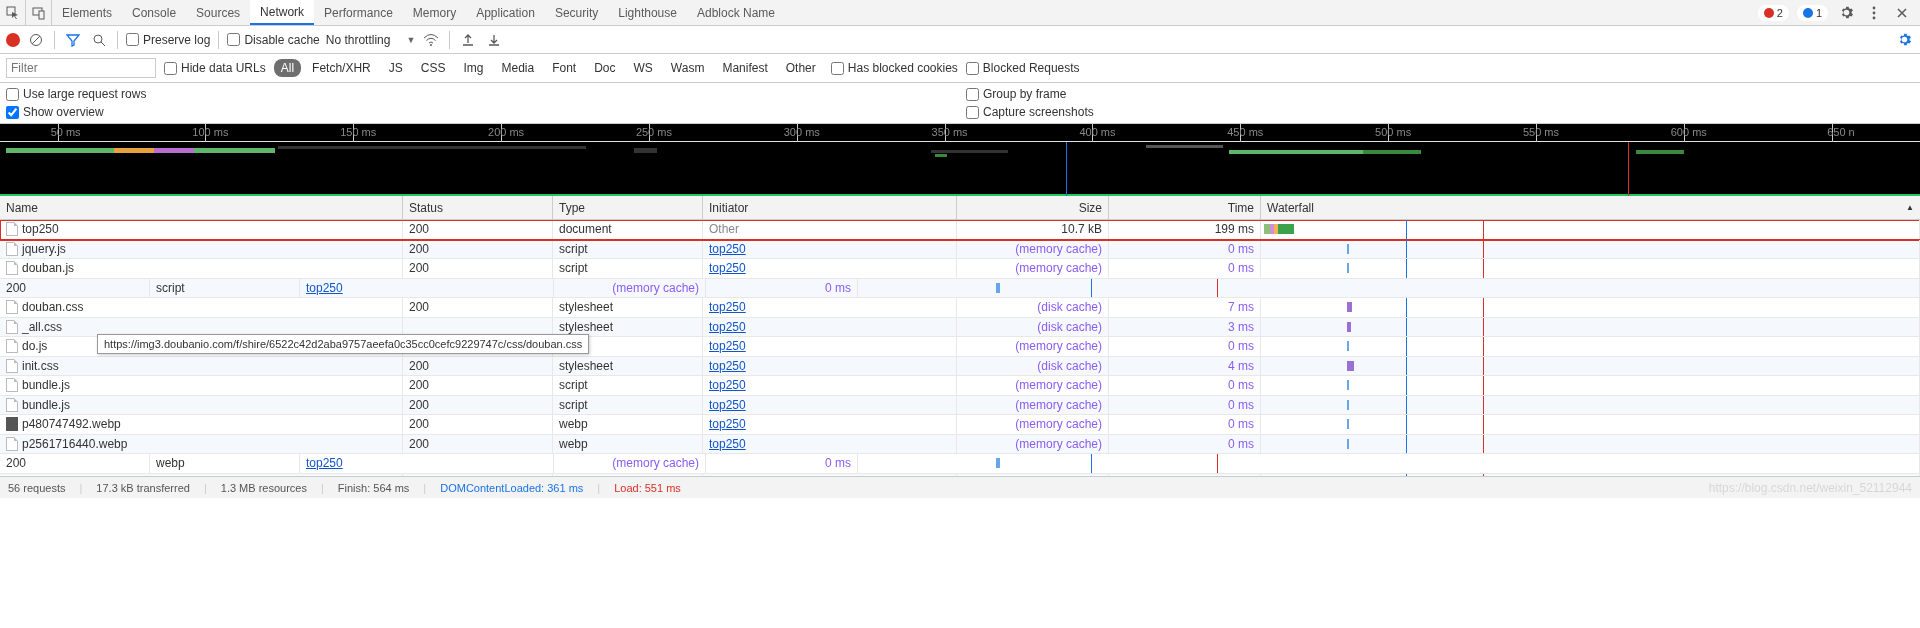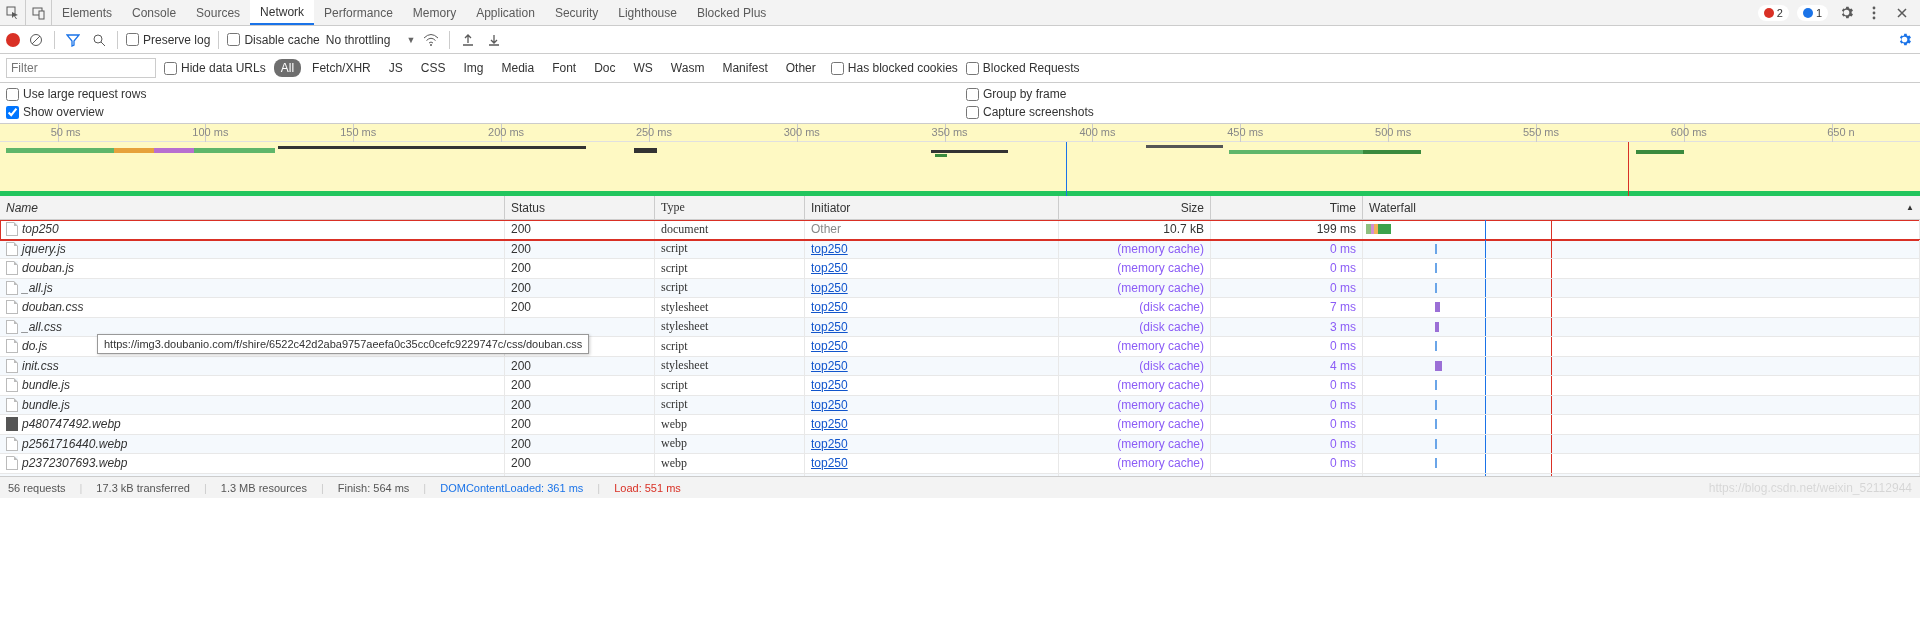--- a/index.html
+++ b/index.html
@@ -34,36 +34,36 @@
 .pill { padding: 2px 7px; border-radius: 8px; color: #333; }
 .pill.active { background: #6e6e6e; color: #fff; }
 .fb-check { display: flex; align-items: center; gap: 4px; }
 
 
 .options-row { display: flex; border-bottom: 1px solid #ccc; }
 .options-col { flex: 1; padding: 4px 6px; display: flex; flex-direction: column; gap: 4px; }
 .opt { display: flex; align-items: center; gap: 4px; }
 
 
-.timeline { border-bottom: 5px solid #22c55e; position: relative; height: 72px; background: #fef9c3; }
+.timeline { border-bottom: 2px solid #22c55e; position: relative; height: 72px; background: #000000; }
 .ruler { position: relative; height: 18px; border-bottom: 1px solid #e0e0e0; }
 .tick { position: absolute; top: 0; height: 18px; border-left: 1px solid #ccc; }
 .tick span { position: absolute; top: 2px; left: -18px; width: 40px; text-align: right; font-size: 11px; color: #888; }
 .overview { position: relative; height: 54px; }
 .ov-bar { position: absolute; height: 5px; top: 6px; }
 .ov-line { position: absolute; top: 0; bottom: 0; width: 1px; }
 
 
 .req-table { display: flex; flex-direction: column; height: 280px; }
 .req-header { display: flex; height: 24px; background: #f3f3f3; border-bottom: 1px solid #ccc; }
 .req-header > div { border-right: 1px solid #ccc; padding: 4px 6px; display: flex; align-items: center; color: #333; }
 .req-header > div:last-child { border-right: none; }
-.col-name { width: 505px; font-style: italic; }
+.col-name { width: 403px; }
 .col-status { width: 150px; }
-.col-type { width: 150px; font-family: Liberation Serif, serif; }
+.col-type { width: 150px; }
 .col-initiator { width: 254px; }
 .col-size { width: 152px; text-align: right; justify-content: flex-end; }
 .col-time { width: 152px; text-align: right; justify-content: flex-end; }
 .col-waterfall { flex: 1; position: relative; }
 .sort-tri { margin-left: auto; font-size: 8px; }
 
 .req-body { overflow-y: scroll; height: 256px; }
 .req-row { display: flex; height: 19.5px; border-bottom: 1px solid #e8e8e8; align-items: center; font-size: 12px; }
 .req-row:nth-child(even) { background: #f5f9fd; }
 .req-row > div { border-right: 1px solid #e8e8e8; padding: 0 6px; height: 100%; display: flex; align-items: center; overflow: hidden; white-space: nowrap; }
@@ -111,21 +111,21 @@
     <div id="tabs-container" style="display:flex;height:100%">
         <div class="tab-item">Elements</div>
         <div class="tab-item">Console</div>
         <div class="tab-item">Sources</div>
         <div class="tab-item active">Network</div>
         <div class="tab-item">Performance</div>
         <div class="tab-item">Memory</div>
         <div class="tab-item">Application</div>
         <div class="tab-item">Security</div>
         <div class="tab-item">Lighthouse</div>
-        <div class="tab-item">Blocked Plus</div>
+        <div class="tab-item">Adblock Name</div>
       </div>
   </div>
   <div class="tabs-right">
     <div class="badge-err">
         <span class="dot-r"></span>
         <span>2</span>
       </div>
     <div class="badge-err">
         <span class="dot-b"></span>
         <span>1</span>
@@ -379,24 +379,20 @@
         </div>
         <div class="col-size">(memory cache)</div>
         <div class="col-time">0 ms</div>
         <div class="col-waterfall">
           <div class="wf-bar" style="left:13%;width:0.4%;background:#6aa5e8"></div>
           <div style="position:absolute;top:0;bottom:0;left:22%;width:1px;background:#1a73e8"></div>
           <div style="position:absolute;top:0;bottom:0;left:33.8%;width:1px;background:#d93025"></div>
         </div>
       </div>
       <div class="req-row">
-        <div class="col-name">
-          <span class="file-icon"></span>
-          <span>_all.js</span>
-        </div>
         <div class="col-status">200</div>
         <div class="col-type">script</div>
         <div class="col-initiator">
           <span class="init-link">top250</span>
         </div>
         <div class="col-size">(memory cache)</div>
         <div class="col-time">0 ms</div>
         <div class="col-waterfall">
           <div class="wf-bar" style="left:13%;width:0.4%;background:#6aa5e8"></div>
           <div style="position:absolute;top:0;bottom:0;left:22%;width:1px;background:#1a73e8"></div>
@@ -541,24 +537,20 @@
         </div>
         <div class="col-size">(memory cache)</div>
         <div class="col-time">0 ms</div>
         <div class="col-waterfall">
           <div class="wf-bar" style="left:13%;width:0.4%;background:#6aa5e8"></div>
           <div style="position:absolute;top:0;bottom:0;left:22%;width:1px;background:#1a73e8"></div>
           <div style="position:absolute;top:0;bottom:0;left:33.8%;width:1px;background:#d93025"></div>
         </div>
       </div>
       <div class="req-row">
-        <div class="col-name">
-          <span class="file-icon"></span>
-          <span>p2372307693.webp</span>
-        </div>
         <div class="col-status">200</div>
         <div class="col-type">webp</div>
         <div class="col-initiator">
           <span class="init-link">top250</span>
         </div>
         <div class="col-size">(memory cache)</div>
         <div class="col-time">0 ms</div>
         <div class="col-waterfall">
           <div class="wf-bar" style="left:13%;width:0.4%;background:#6aa5e8"></div>
           <div style="position:absolute;top:0;bottom:0;left:22%;width:1px;background:#1a73e8"></div>

